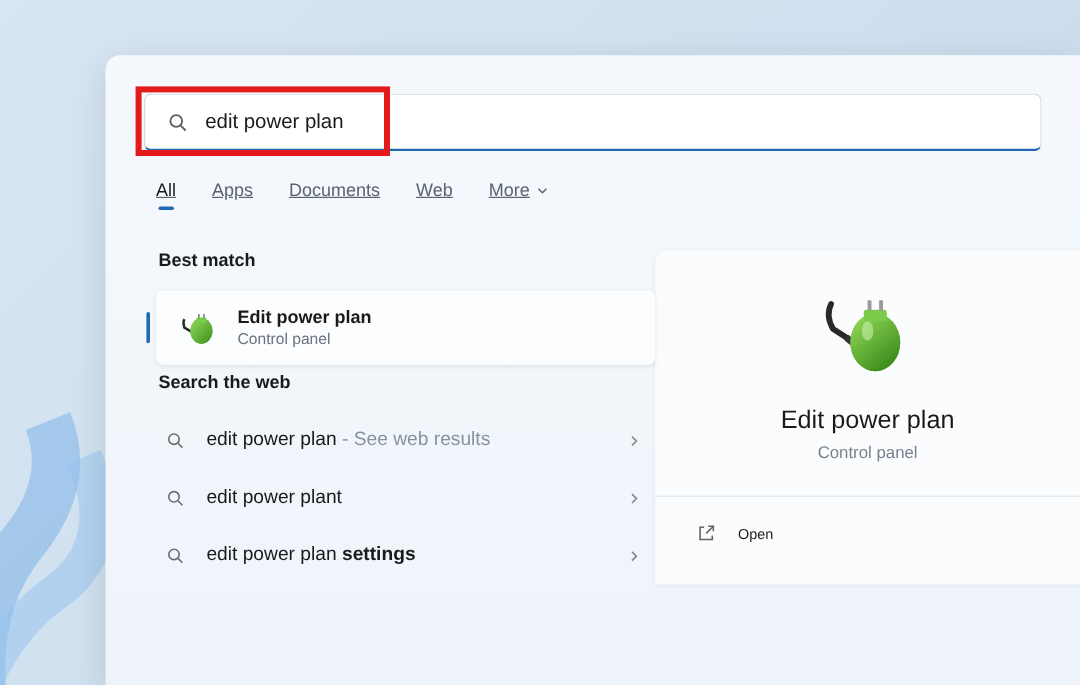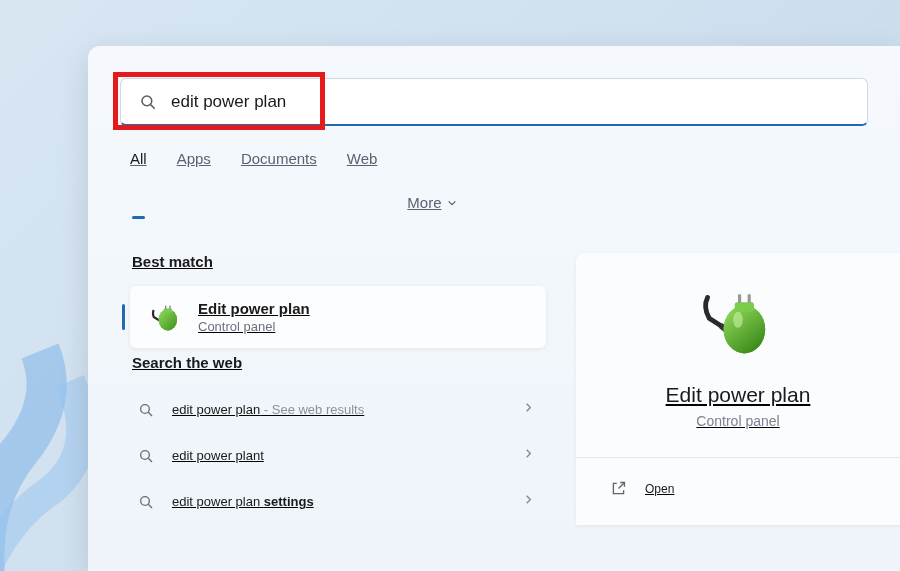--- a/index.html
+++ b/index.html
@@ -95,31 +95,28 @@
       right: 2px;
       bottom: -2px;
       height: 3px;
       background: #2169b0;
       border-radius: 2px;
     }
     .tab-more {
       display: flex;
       align-items: center;
       gap: 5px;
-      margin-top: 44px;
     }
     .chevdown {
       width: 10px;
       height: 10px;
     }
     .content {
       display: flex;
       padding: 18px 0 0 42px;
-      gap: 30px;
-      text-decoration: underline;
     }
     .left-col {
       width: 416px;
     }
     .section-header {
       font-size: 15px;
       font-weight: 600;
       color: #1a1a1a;
       margin: 6px 0 16px 2px;
     }
@@ -156,23 +153,23 @@
     }
     .bm-text .sub {
       font-size: 13px;
       color: #6a7280;
       margin-top: 2px;
     }
     .web-results {
     }
     .web-row {
       display: flex;
-      align-items: flex-start;
+      align-items: center;
       padding: 15px 12px 15px 8px;
-      font-size: 13px;
+      font-size: 16px;
       color: #1a1a1a;
       cursor: pointer;
       border-radius: 4px;
     }
     .web-row .mag {
       width: 16px;
       height: 16px;
       margin-right: 18px;
       opacity: 0.7;
       flex-shrink: 0;

